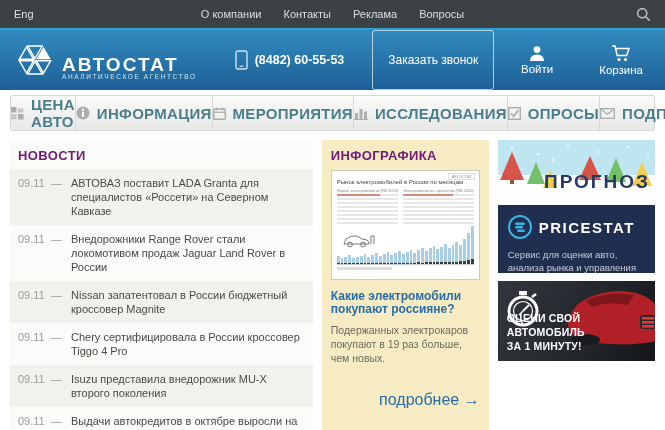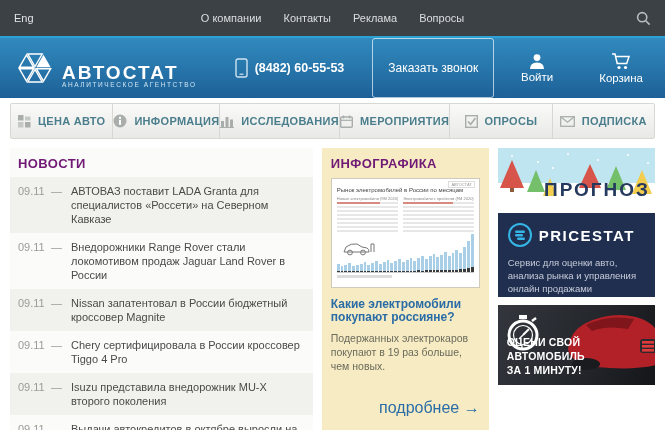--- a/index.html
+++ b/index.html
@@ -1,20 +1,20 @@
 <!DOCTYPE html>
 <html><head>
 <meta charset="utf-8">
 <style>
   * { margin:0; padding:0; box-sizing:border-box; }
   html,body { width:665px; height:430px; overflow:hidden; background:#fff;
     font-family:"Liberation Sans", sans-serif; }
 
   
-  .topbar { position:relative; height:36px; background:#3c4146; display:flex;
+  .topbar { position:relative; height:28px; background:#3c4146; display:flex;
     align-items:center; padding:0 14px; }
   .lang { color:#e3e6e8; font-size:11px; cursor:pointer; }
   .topmenu { position:absolute; left:50%; transform:translateX(-50%);
     display:flex; gap:22px; }
   .topmenu span { color:#dcdfe1; font-size:11px; cursor:pointer; }
   .search-btn { margin-left:auto; cursor:pointer; display:flex; align-items:center; }
 
   
   .header { height:62px; background:linear-gradient(180deg,#3189bd 0%,#2878ad 45%,#1d6097 100%);
     border-top:2px solid #2ba2d3; display:flex; align-items:center; padding:0 14px; }
@@ -30,21 +30,21 @@
   .hdr-actions { margin-left:auto; display:flex; gap:46px; padding-right:8px; }
   .hdr-act { display:flex; flex-direction:column; align-items:center; gap:2px;
     color:#fff; font-size:11.5px; cursor:pointer; }
 
   
   .nav { margin:5px 10px 0; height:36px; display:flex;
     background:linear-gradient(180deg,#fafaf9,#e9e9e6);
     border:1px solid #d7d7d3; border-radius:2px; }
   .nav-item { flex:1; display:flex; align-items:center; justify-content:center; gap:7px;
     border-right:1px solid #d7d7d3; cursor:pointer; color:#4a7e8c;
-    font-size:11px; font-weight:bold; letter-spacing:.3px; }
+    font-size:15px; font-weight:bold; letter-spacing:.3px; }
   .nav-item:last-child { border-right:none; }
   .nav-ico { display:flex; align-items:center; }
 
   
   .content { display:flex; gap:9px; padding:9px 10px 0; }
 
   
   .news { width:308px; background:#fbfbfa; }
   .sec-title { font-size:13px; font-weight:bold; color:#701a75; letter-spacing:.4px; }
   .news .sec-title { padding:8px 8px 6px; }
@@ -80,21 +80,21 @@
   .ig-text { color:#6b6b5c; font-size:10.5px; line-height:14px; }
   .ig-more { text-align:right; margin-top:26px; }
   .ig-more a { color:#2a6ca6; font-size:16px; cursor:pointer; }
 
   
   .rcol { width:160px; display:flex; flex-direction:column; gap:8px; }
   .banner { position:relative; cursor:pointer; overflow:hidden; }
   .b-prognoz { height:57px; background:linear-gradient(180deg,#bfe5f1 0 62%,#ffffff 62%); }
   .prognoz-label { position:absolute; right:5px; bottom:4px; font-size:19px; font-weight:bold;
     color:#253a5e; letter-spacing:2px; }
-  .b-price { height:84px; background:#202e50; padding:10px 10px 8px; }
+  .b-price { height:68px; background:#202e50; padding:10px 10px 8px; }
   .ps-row { display:flex; align-items:center; gap:7px; }
   .ps-name { color:#fff; font-size:15px; font-weight:bold; letter-spacing:1.5px; }
   .ps-text { color:#c7cdd9; font-size:9.5px; line-height:13px; margin-top:9px; }
   .b-car { height:80px; background:linear-gradient(115deg,#33373d 0%,#24272c 55%,#141619 100%); }
   .car-label { position:absolute; left:9px; bottom:8px; color:#fff; font-weight:bold;
     font-size:10.5px; line-height:14px; letter-spacing:.2px; }
   .car-watch { position:absolute; left:9px; top:10px; }
   .car-art { position:absolute; right:-6px; top:4px; }
 </style>
 </head>
@@ -180,39 +180,39 @@
       <svg width="14" height="14" viewBox="0 0 14 14">
           <circle cx="7" cy="7" r="6.5" fill="#a9aeac"></circle>
           <rect x="6" y="5.8" width="2" height="5" fill="#fff"></rect>
           <rect x="6" y="2.8" width="2" height="2" fill="#fff"></rect>
         </svg>
     </span>
     <span>ИНФОРМАЦИЯ</span>
   </div>
   <div class="nav-item">
     <span class="nav-ico">
+      <svg width="13" height="13" viewBox="0 0 13 13">
+          <rect x="0.7" y="2" width="11.6" height="10.3" rx="1" fill="none" stroke="#a9aeac" stroke-width="1.4"></rect>
+          <line x1="3.5" y1="0.5" x2="3.5" y2="3.5" stroke="#a9aeac" stroke-width="1.4"></line>
+          <line x1="9.5" y1="0.5" x2="9.5" y2="3.5" stroke="#a9aeac" stroke-width="1.4"></line>
+          <line x1="1" y1="5.3" x2="12" y2="5.3" stroke="#a9aeac" stroke-width="1.2"></line>
+        </svg>
+    </span>
+    <span>МЕРОПРИЯТИЯ</span>
+  </div>
+  <div class="nav-item">
+    <span class="nav-ico">
       <svg width="14" height="13" viewBox="0 0 14 13">
           <rect x="1" y="6" width="3" height="6" fill="#a9aeac"></rect>
           <rect x="5.5" y="2" width="3" height="10" fill="#a9aeac"></rect>
           <rect x="10" y="4.5" width="3" height="7.5" fill="#a9aeac"></rect>
           <line x1="0" y1="12.5" x2="14" y2="12.5" stroke="#a9aeac"></line>
         </svg>
     </span>
     <span>ИССЛЕДОВАНИЯ</span>
-  </div>
-  <div class="nav-item">
-    <span class="nav-ico">
-      <svg width="13" height="13" viewBox="0 0 13 13">
-          <rect x="0.7" y="2" width="11.6" height="10.3" rx="1" fill="none" stroke="#a9aeac" stroke-width="1.4"></rect>
-          <line x1="3.5" y1="0.5" x2="3.5" y2="3.5" stroke="#a9aeac" stroke-width="1.4"></line>
-          <line x1="9.5" y1="0.5" x2="9.5" y2="3.5" stroke="#a9aeac" stroke-width="1.4"></line>
-          <line x1="1" y1="5.3" x2="12" y2="5.3" stroke="#a9aeac" stroke-width="1.2"></line>
-        </svg>
-    </span>
-    <span>МЕРОПРИЯТИЯ</span>
   </div>
   <div class="nav-item">
     <span class="nav-ico">
       <svg width="13" height="13" viewBox="0 0 13 13">
           <rect x="0.7" y="0.7" width="11.6" height="11.6" fill="none" stroke="#a9aeac" stroke-width="1.4"></rect>
           <path d="M3 6.5 L5.7 9.3 L10.5 3" fill="none" stroke="#a9aeac" stroke-width="1.7"></path>
         </svg>
     </span>
     <span>ОПРОСЫ</span>
   </div>

